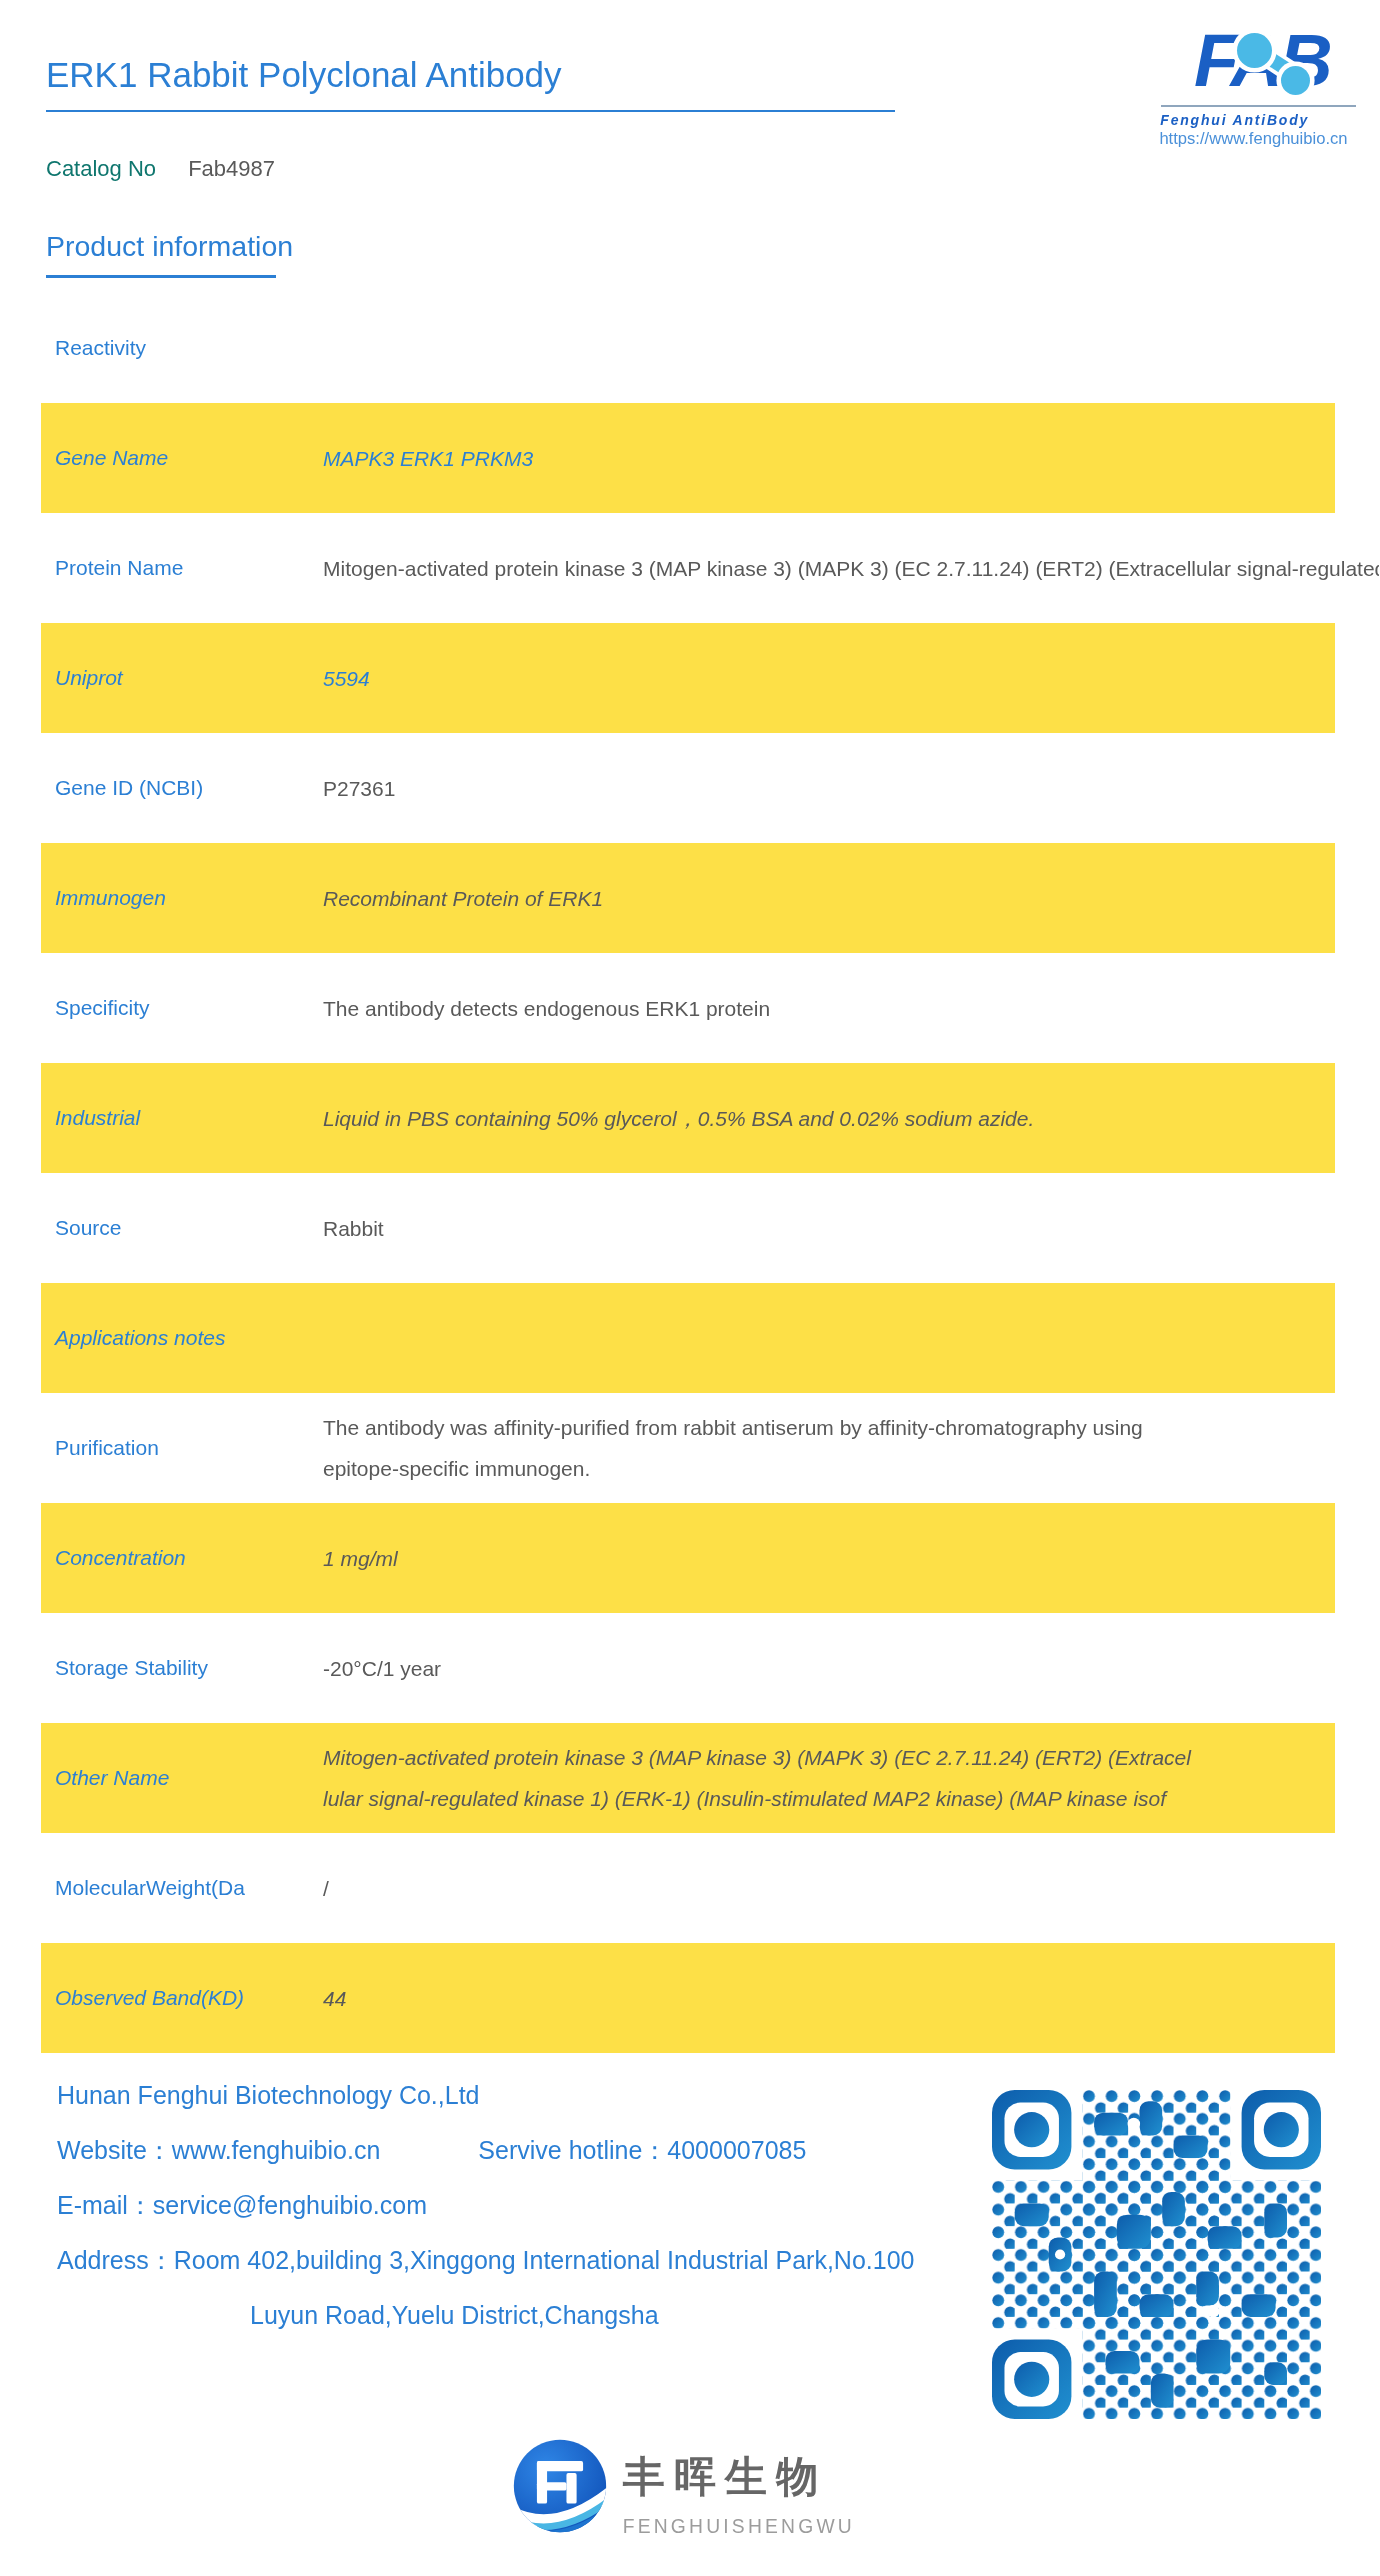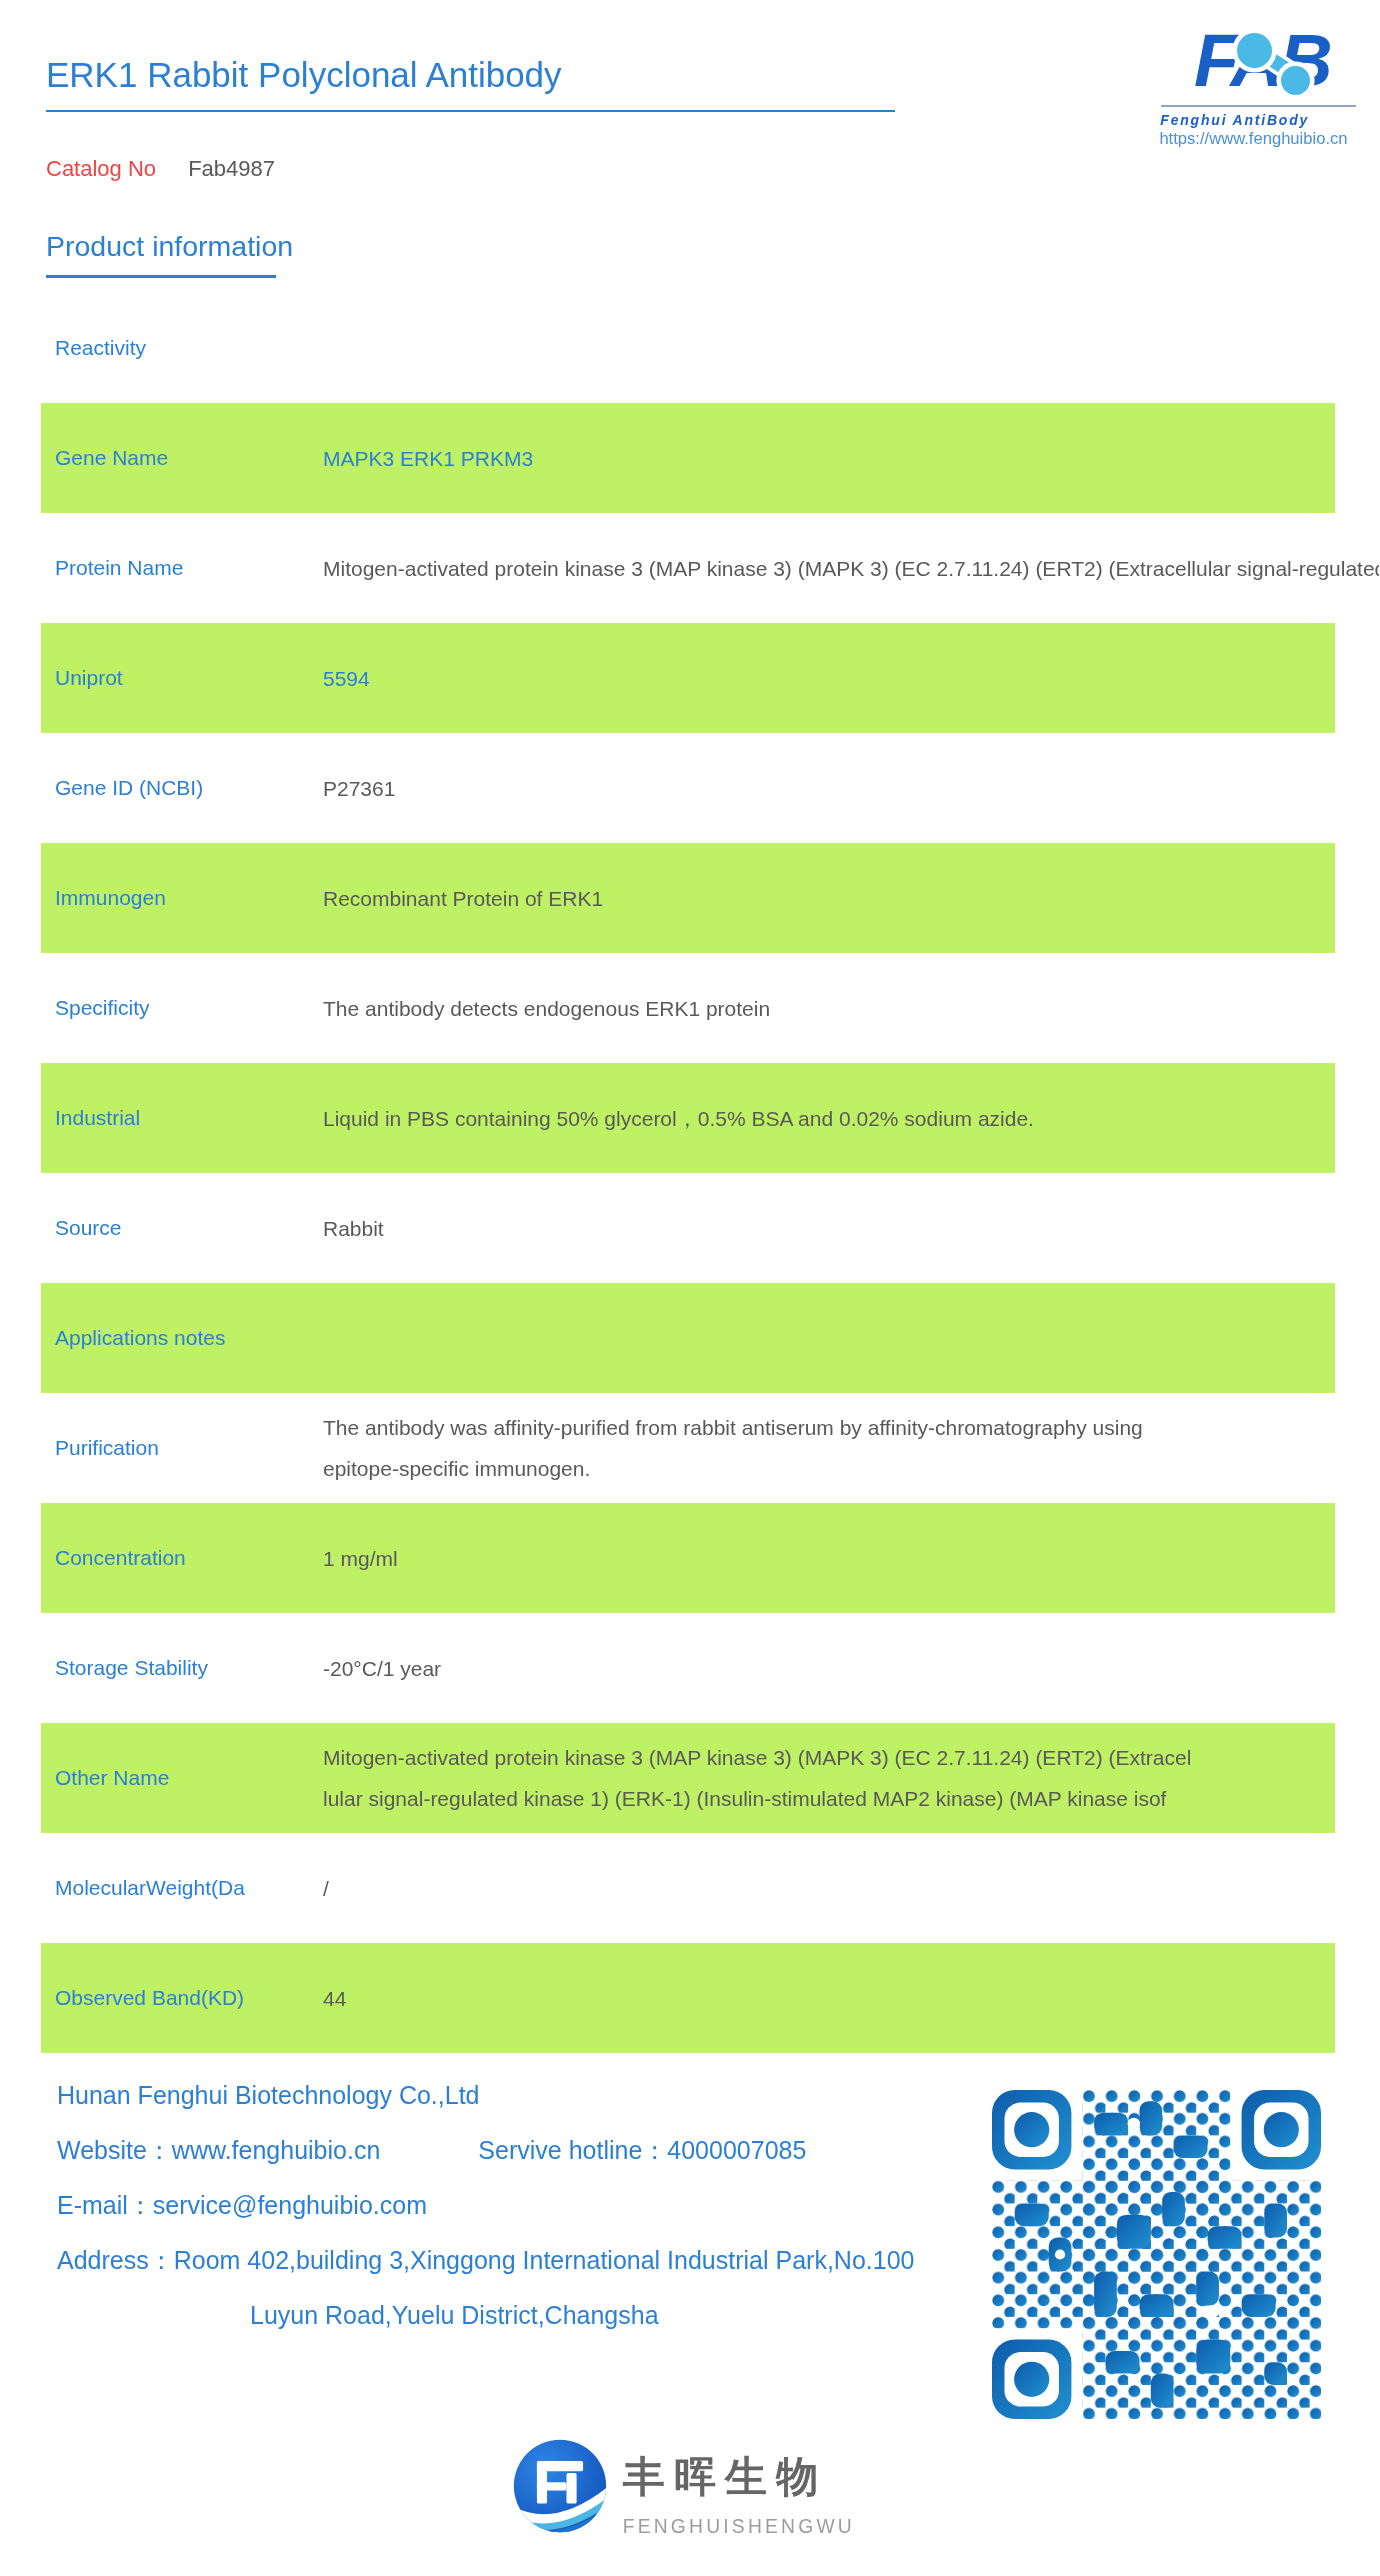--- a/index.html
+++ b/index.html
@@ -21,30 +21,30 @@
   .mol-c1{position:absolute;left:96px;top:9.2px;width:35px;height:35px;border-radius:50%;
     background:#4ab9e6;box-shadow:0 0 0 4.6px #ffffff;}
   .mol-c2{position:absolute;left:140px;top:42px;width:29px;height:29px;border-radius:50%;
     background:#4ab9e6;box-shadow:0 0 0 4.6px #ffffff;}
   .logo-divider{margin:1.8px 0 0 20px;width:195px;height:1.8px;background:#8fa6bd;}
   .logo-name{margin-top:5.5px;padding-left:19.3px;font-size:14px;font-weight:bold;font-style:italic;
     color:#1a5fc4;letter-spacing:1.8px;white-space:nowrap;}
   .logo-url{margin-top:1px;padding-left:18.4px;font-size:16.6px;color:#4a90d9;white-space:nowrap;}
 
   .catalog{position:absolute;left:46px;top:156px;font-size:22px;}
-  .catalog .lab{color:#ef4444;display:inline-block;width:136px;}
+  .catalog .lab{color:#0f766e;display:inline-block;width:136px;}
   .catalog .val{color:#595959;}
 
   .section-title{position:absolute;left:46px;top:230px;font-size:28.5px;color:#2b7fd4;}
   .section-underline{position:absolute;left:46px;top:275px;width:230px;height:2.8px;background:#2b7fd4;}
 
   
   .ptable{position:absolute;left:41px;top:293px;width:1294px;}
   .row{position:relative;height:110px;}
-  .row.blue{background:#bef264;}
+  .row.blue{background:#fde047;font-style:italic;}
   .row .label{position:absolute;left:14px;top:50%;transform:translateY(-50%);
     font-size:21px;color:#2b7fd4;white-space:nowrap;}
   .row .value{position:absolute;left:282px;top:50%;transform:translateY(-50%);
     font-size:21px;color:#595959;white-space:pre-line;line-height:41px;width:1056px;overflow:hidden;}
   .row.nowrap .value{white-space:nowrap;}
   .row .value.hl{color:#2b7fd4;}
 
   
   .footer{position:absolute;left:57px;top:2068px;font-size:25px;color:#2b7fd4;line-height:55px;}
   .footer .hotline{display:inline-block;margin-left:98px;}

